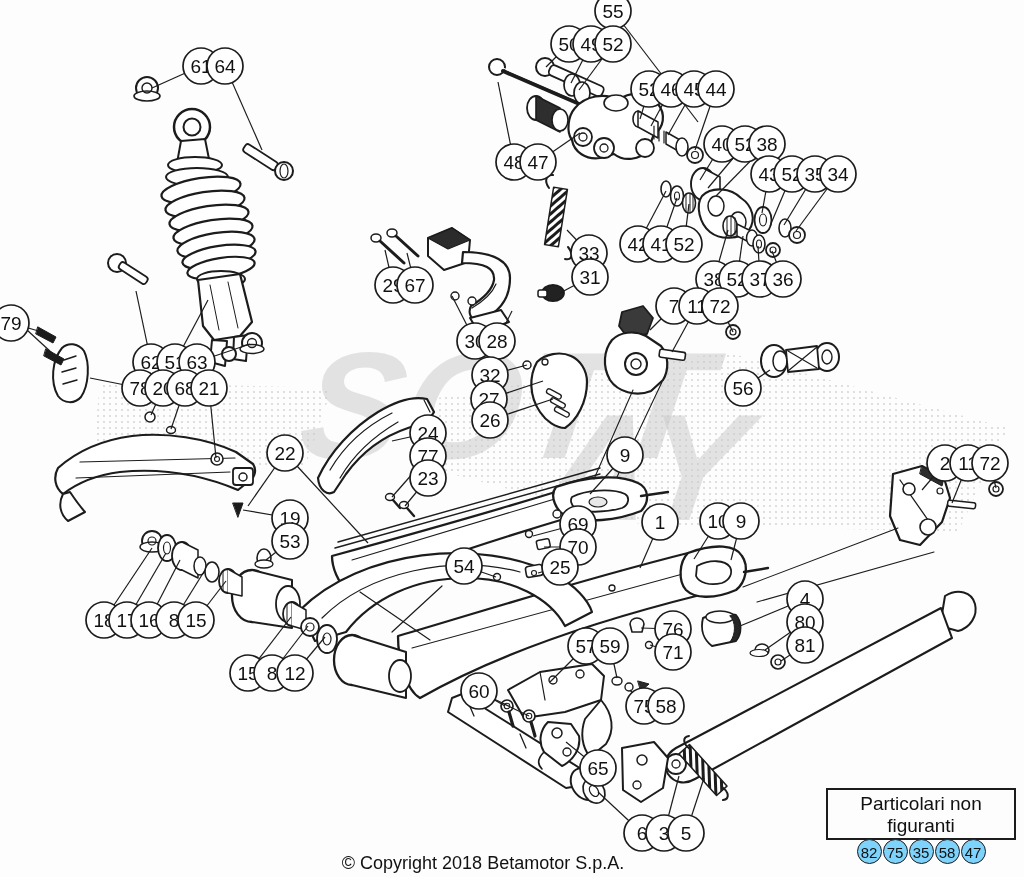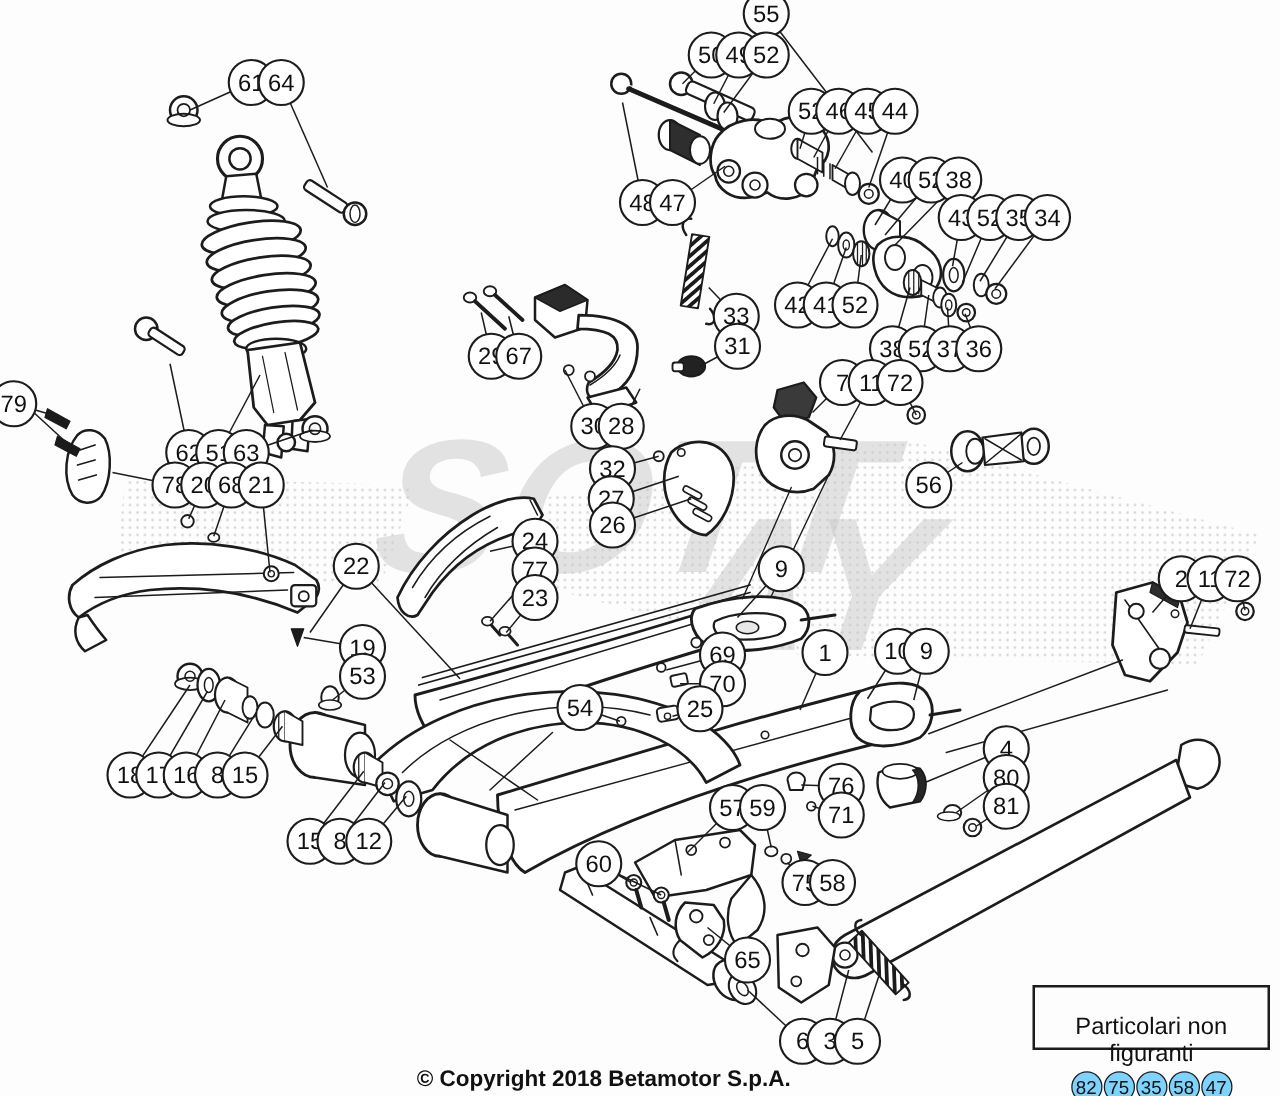--- a/index.html
+++ b/index.html
@@ -1,26 +1,26 @@
 <!DOCTYPE html>
 <html><head>
 <meta charset="utf-8">
 <style>
   html,body{margin:0;padding:0;background:#ffffff;}
   .stage{position:relative;width:1024px;height:877px;background:#fdfdfd;overflow:hidden;
          font-family:"Liberation Sans", sans-serif;}
   .stage svg{position:absolute;left:0;top:0;}
   .legend-box{position:absolute;left:826px;top:788px;width:190px;height:52px;
               border:2px solid #1c1c1c;background:#fdfdfd;box-sizing:border-box;text-align:center;}
-  .legend-title{font-size:19px;color:#111;margin-top:21px;letter-spacing:0;}
+  .legend-title{font-size:19px;color:#111;margin-top:3px;letter-spacing:0;}
   .legend-items{display:flex;justify-content:center;gap:1px;margin-top:2px;}
   .legend-circle{width:25px;height:25px;border:1.6px solid #1c1c1c;border-radius:50%;
                  font-size:15px;line-height:25px;color:#111;box-sizing:border-box;background:#7dd3fc;}
   .copyright{position:absolute;left:313px;top:853px;width:340px;text-align:center;
-             font-size:18px;font-weight:700;color:#111;}
+             font-size:18px;font-weight:400;color:#111;}
   text.wm{font-size:152px;font-weight:700;font-style:italic;fill:#c9c9c9;opacity:.5;}
   .callout-num{font-size:19px;fill:#111;}
 </style>
 </head>
 <body>
 
 <div class="stage">
 
 <svg id="diagram" width="1024" height="877" viewBox="0 0 1024 877">
   <defs>

